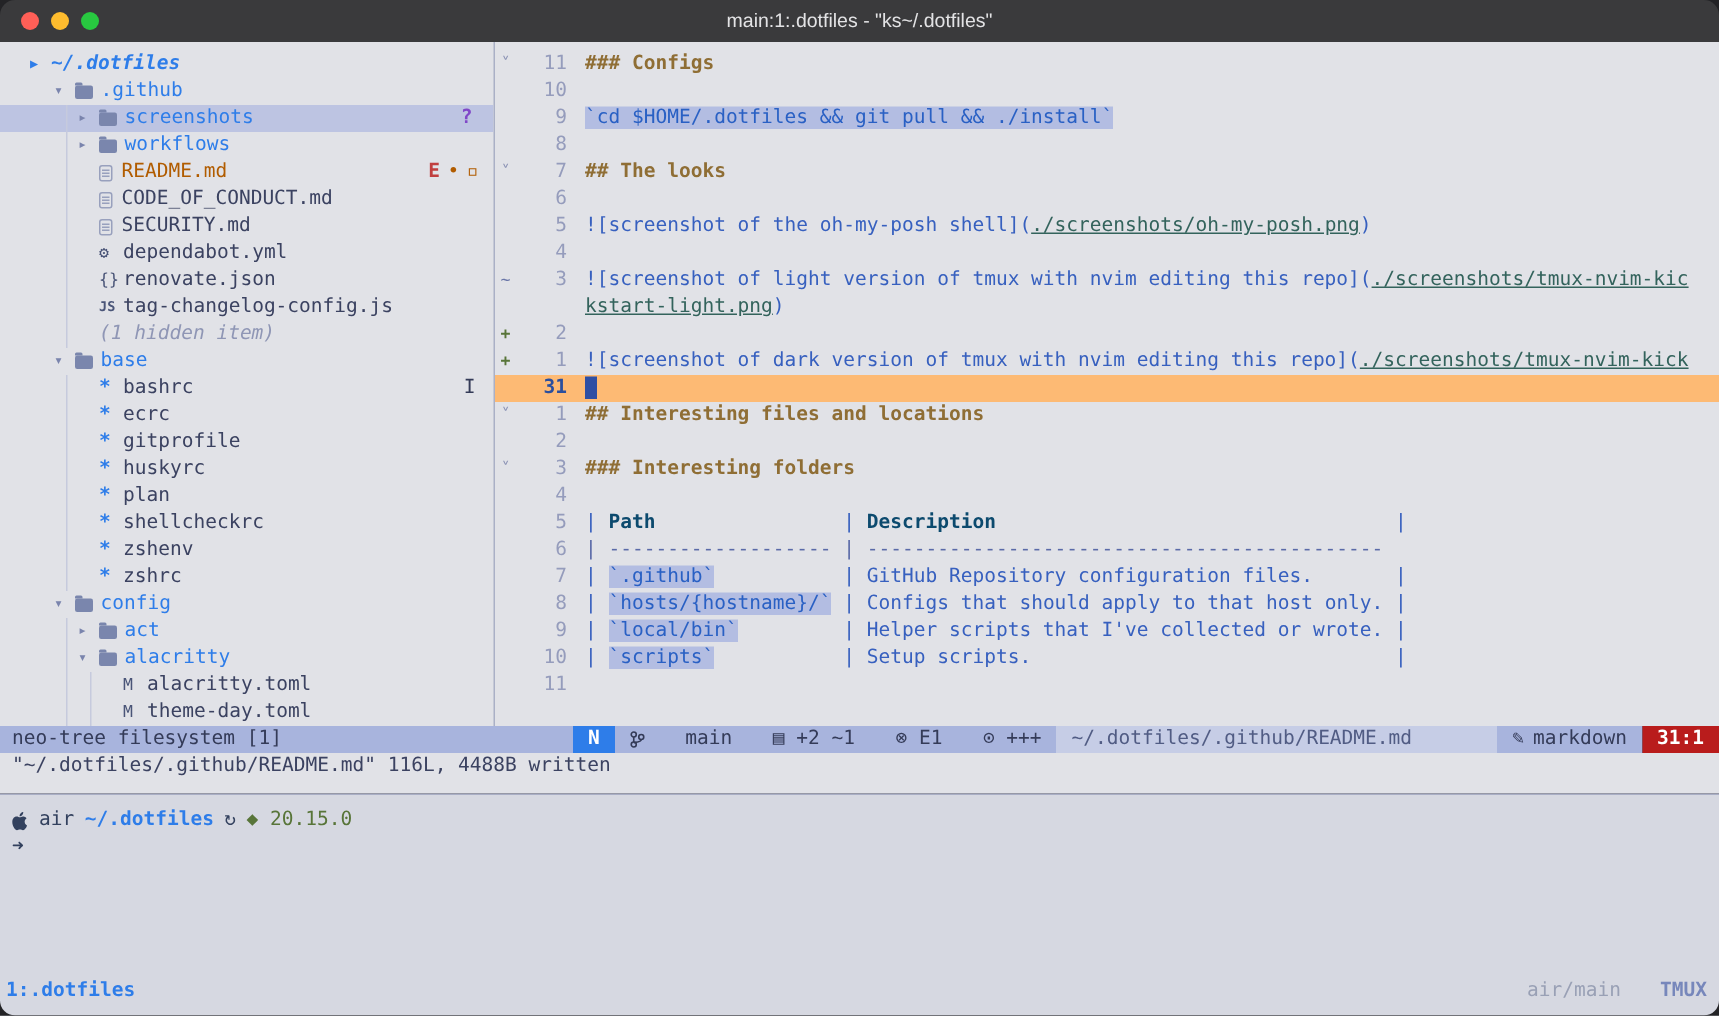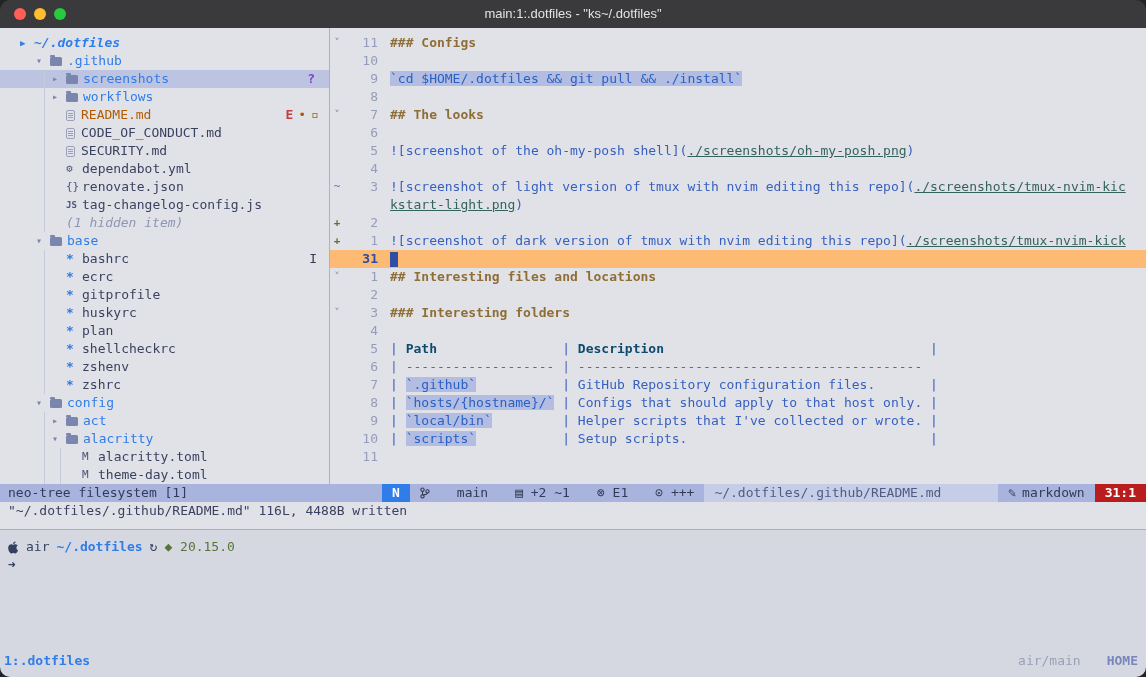--- a/index.html
+++ b/index.html
@@ -346,18 +346,18 @@
       <span class="p-path">~/.dotfiles</span>
       <span class="p-git">↻</span>
       <span class="p-node"><span>◆</span> <span>20.15.0</span></span>
     </div>
     <div class="arrowline">➜</div>
 
     <div class="tmux-bar">
       <span class="tmux-win">1:.dotfiles</span>
       <span class="tmux-right">
         <span class="tmux-session">air/main</span>
-        <span class="tmux-badge">HOME</span>
+        <span class="tmux-badge">TMUX</span>
       </span>
     </div>
   </div>
 
 </div>
 
 </body></html>

